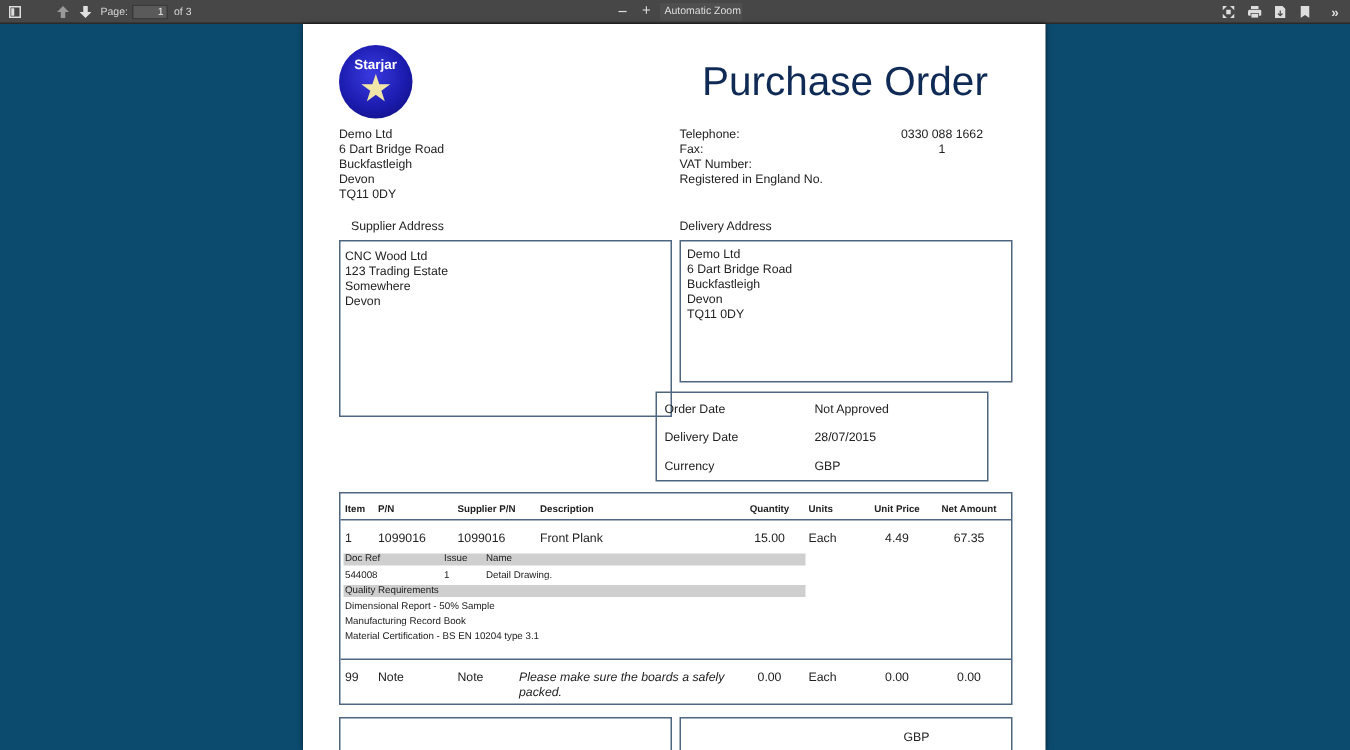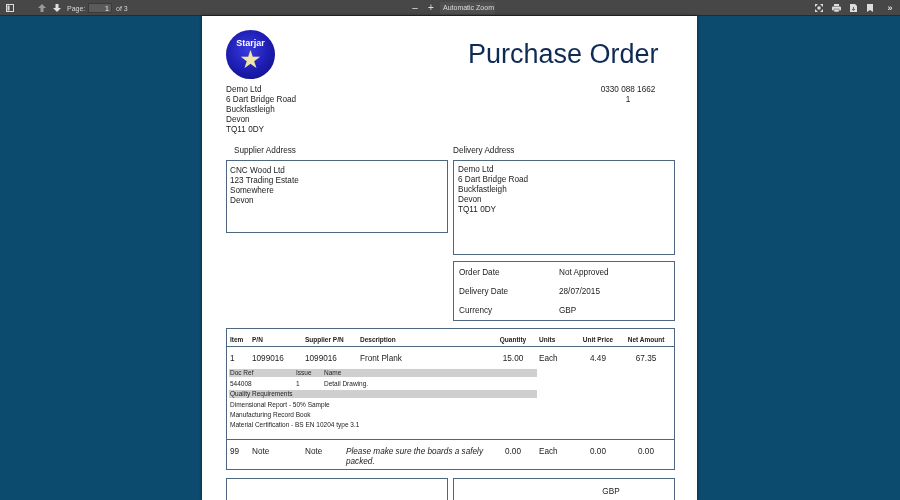--- a/index.html
+++ b/index.html
@@ -92,47 +92,53 @@
     <div class="title">Purchase Order</div>
 
     <div class="txt" style="left:24px;top:69px;">
       <div>Demo Ltd</div>
       <div>6 Dart Bridge Road</div>
       <div>Buckfastleigh</div>
       <div>Devon</div>
       <div>TQ11 0DY</div>
     </div>
 
+    <div class="txt" style="left:251px;top:69px;">
+      <div>Telephone:</div>
+      <div>Fax:</div>
+      <div>VAT Number:</div>
+      <div>Registered in England No.</div>
+    </div>
     <div class="txt right" style="left:380px;width:92px;top:69px;">
       <div>0330 088 1662</div>
       <div>1</div>
     </div>
 
     <div class="txt" style="left:32px;top:130px;">Supplier Address</div>
     <div class="txt" style="left:251px;top:130px;">Delivery Address</div>
 
-    <div class="box" style="left:24px;top:144px;width:222px;height:73px;text-decoration:underline;">
+    <div class="box" style="left:24px;top:144px;width:222px;height:118px;text-decoration:underline;">
       <div class="txt" style="left:3px;top:5px;">
         <div>CNC Wood Ltd</div>
         <div>123 Trading Estate</div>
         <div>Somewhere</div>
         <div>Devon</div>
       </div>
     </div>
     <div class="box" style="left:251px;top:144px;width:222px;height:95px;">
       <div class="txt" style="left:4px;top:4px;">
         <div>Demo Ltd</div>
         <div>6 Dart Bridge Road</div>
         <div>Buckfastleigh</div>
         <div>Devon</div>
         <div>TQ11 0DY</div>
       </div>
     </div>
 
-    <div class="box" style="left:251px;top:245px;width:222px;height:60px;">
+    <div class="box" style="left:235px;top:245px;width:222px;height:60px;">
       <div class="txt" style="left:5px;top:6px;">Order Date</div>
       <div class="txt" style="left:105px;top:6px;">Not Approved</div>
       <div class="txt" style="left:5px;top:25px;">Delivery Date</div>
       <div class="txt" style="left:105px;top:25px;">28/07/2015</div>
       <div class="txt" style="left:5px;top:44px;">Currency</div>
       <div class="txt" style="left:105px;top:44px;">GBP</div>
     </div>
 
     <div class="box" style="left:24px;top:312px;width:449px;height:142px;">
 

